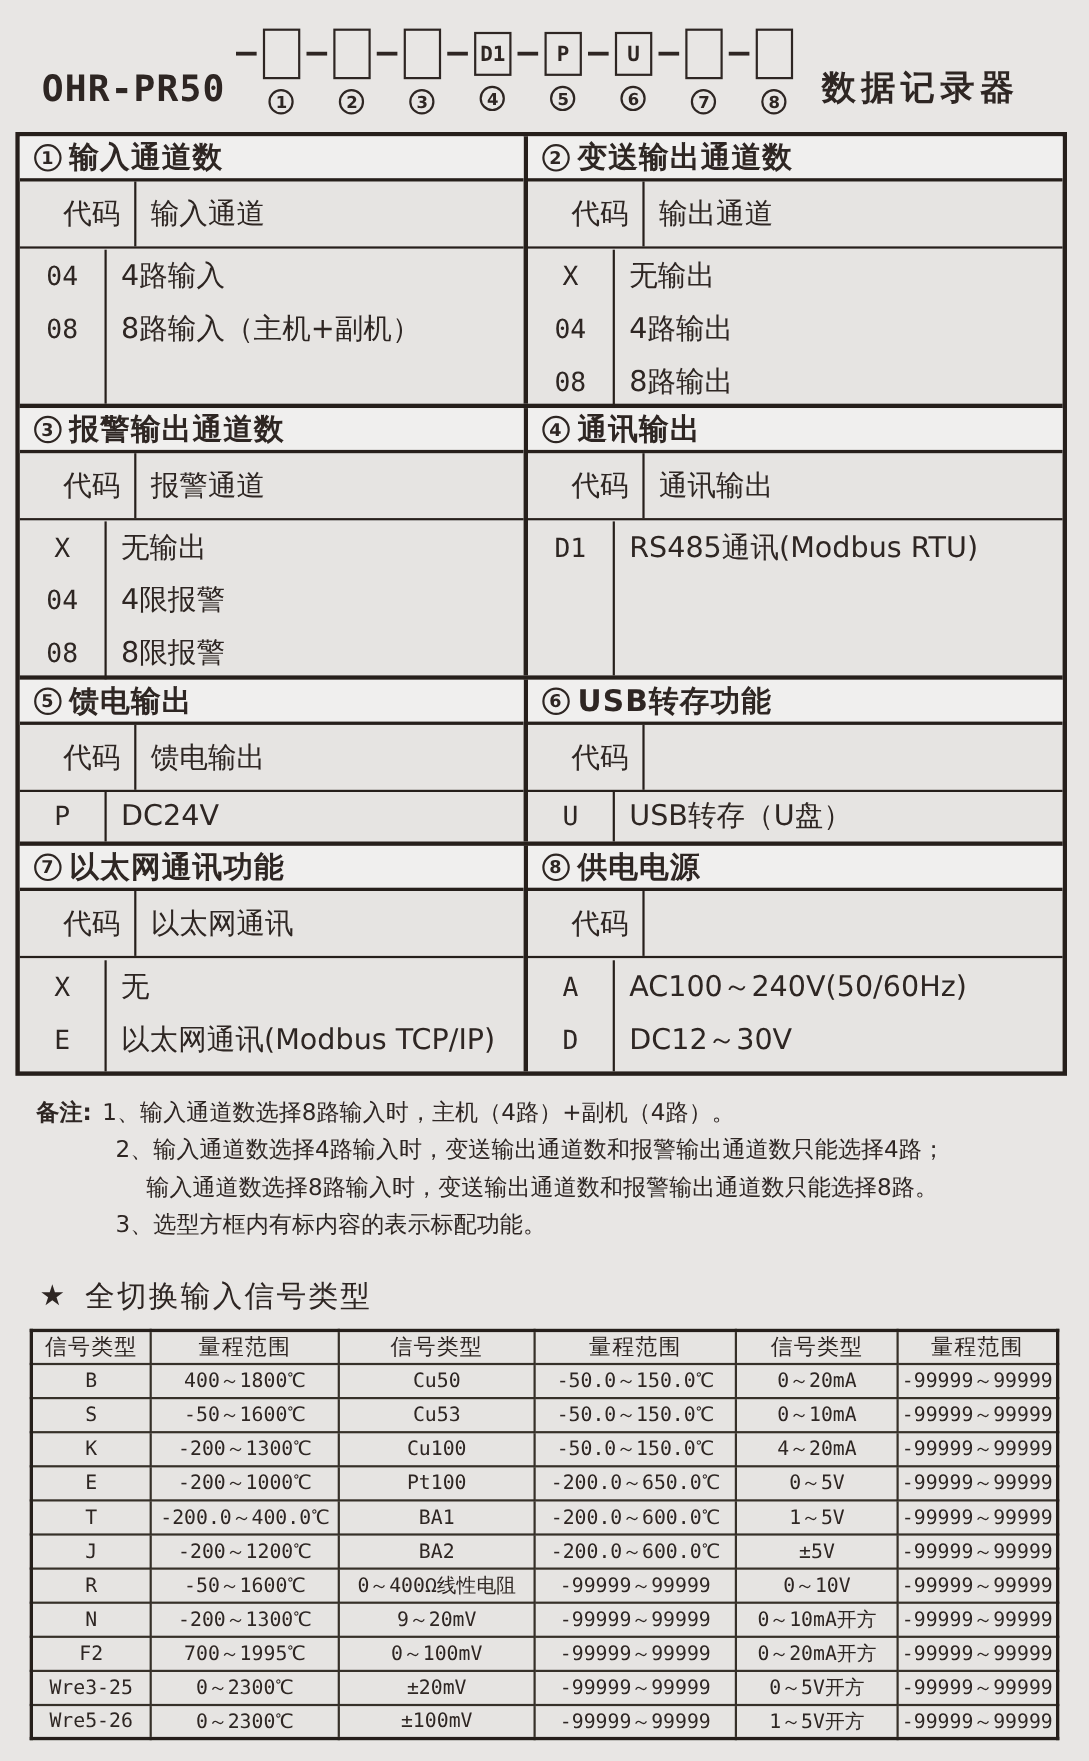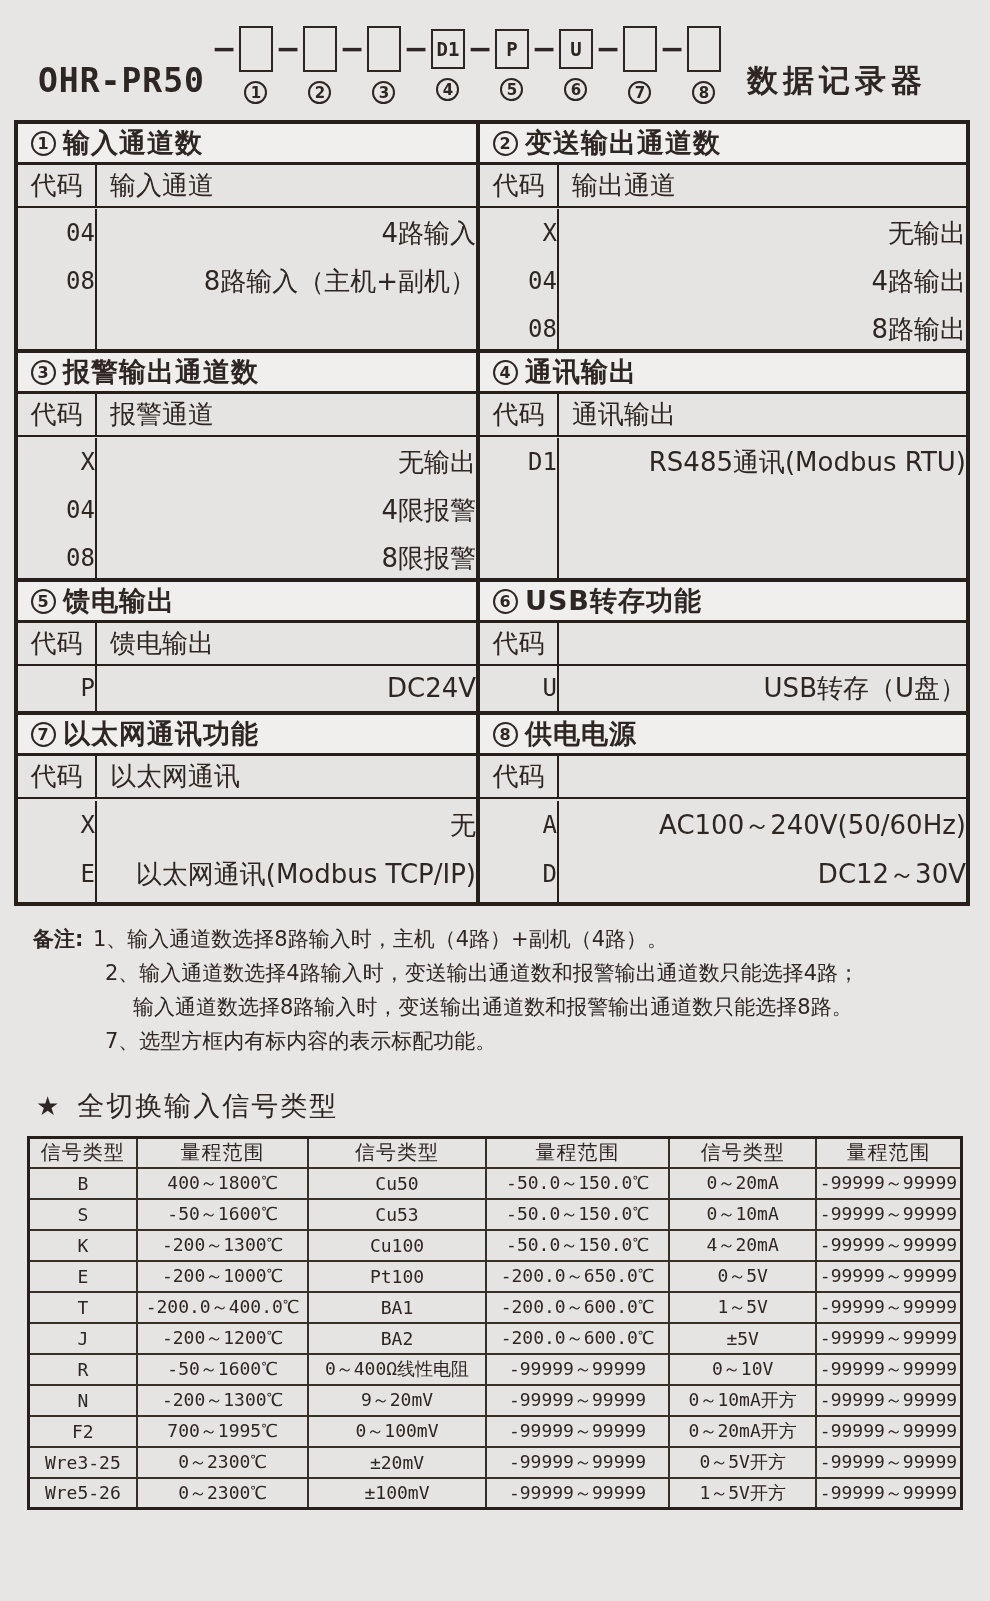--- a/index.html
+++ b/index.html
@@ -68,27 +68,27 @@
     padding-left:13px;
     font-size:27px; font-weight:bold; letter-spacing:1px;
   }
   .sec-num {
     width:25px; height:25px; flex:0 0 25px;
     border:2.5px solid #2e2623; border-radius:50%;
     display:flex; align-items:center; justify-content:center;
     font-size:16px; font-weight:bold;
   }
   .sec-grid { display:grid; grid-template-columns:79px 1fr; }
-  .sec-header { height:43px; border-bottom:2.5px solid #261f1b; }
+  .sec-header { height:61px; border-bottom:2.5px solid #261f1b;padding-left:27px; }
   .sec-header .cell { display:flex; align-items:center; font-size:26px; }
   .code-h { justify-content:center; border-right:2.5px solid #261f1b; }
   .desc-h { padding-left:13px; }
   .sec-body .code-col { border-right:2.5px solid #261f1b; text-align:center; }
   .sec-body .desc-col { padding-left:13px; }
-  .line { height:48px; line-height:48px; white-space:nowrap;text-align:right; }
+  .line { height:48px; line-height:48px; white-space:nowrap; }
   .code-line { font-family:"DejaVu Sans Mono", monospace; font-size:24px; }
   .desc-line { font-size:26px; }
   .band-b12 .sec-body { height:141px; padding-top:1px; }
   .band-b3  .sec-body { height:45px; }
   .band-b3  .line { height:44px; line-height:44px; }
   .band-b4  .sec-body { height:103px; padding-top:2px; }
   .band-b4  .line { height:49px; line-height:49px; }
   
   .notes {
     margin:16px 0 0 33px;
@@ -341,21 +341,21 @@
         </section>
     </div>
   </div>
 
   <div class="notes">
     <span class="notes-label">备注:</span>
     <div class="notes-lines">
         <div class="note-line">1、输入通道数选择8路输入时，主机（4路）+副机（4路）。</div>
         <div class="note-line">2、输入通道数选择4路输入时，变送输出通道数和报警输出通道数只能选择4路；</div>
         <div class="note-line cont">输入通道数选择8路输入时，变送输出通道数和报警输出通道数只能选择8路。</div>
-        <div class="note-line">7、选型方框内有标内容的表示标配功能。</div>
+        <div class="note-line">3、选型方框内有标内容的表示标配功能。</div>
       </div>
   </div>
 
   <div class="signal-heading">
     <span class="star">★</span>
     <span>全切换输入信号类型</span>
   </div>
 
   <table class="signal-table">
     <colgroup>

